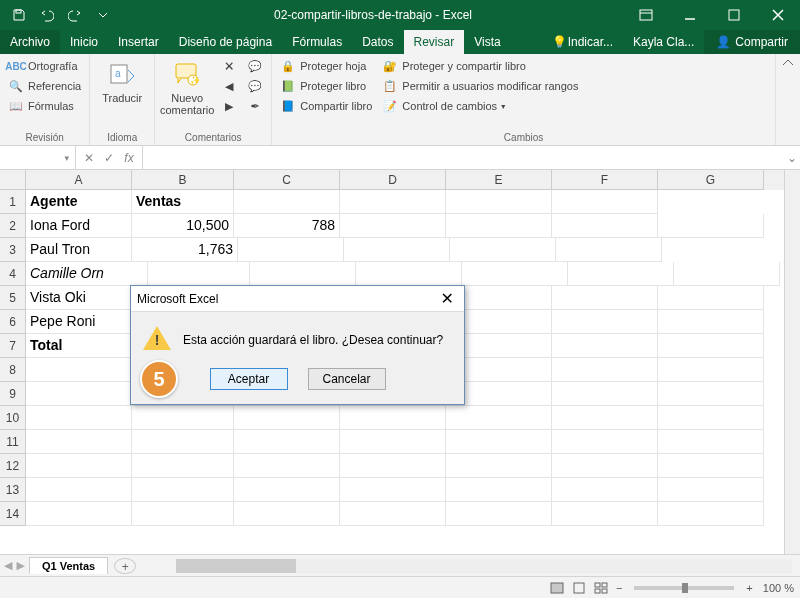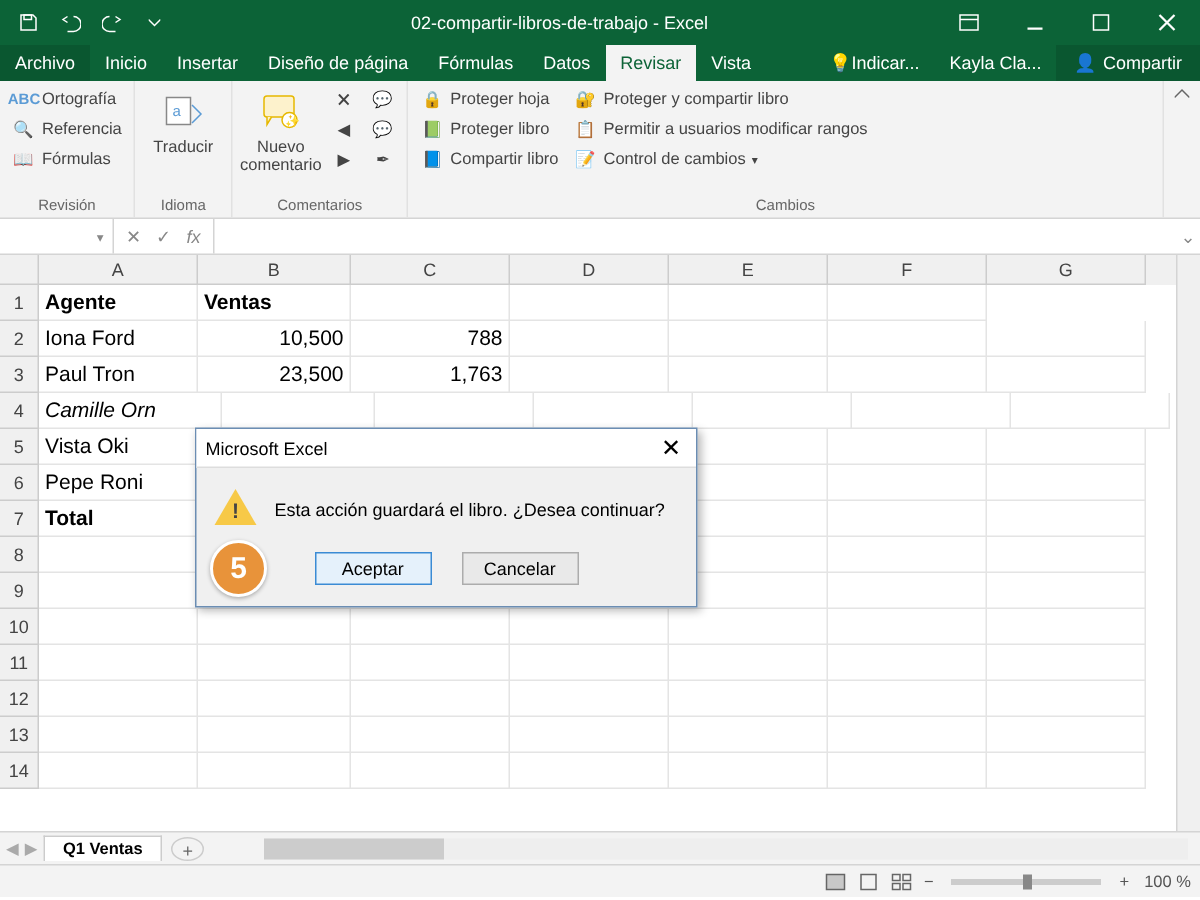--- a/index.html
+++ b/index.html
@@ -330,21 +330,20 @@
         <div class="cell " style="width: 106px;">Iona Ford</div>
         <div class="cell num" style="width: 102px;">10,500</div>
         <div class="cell num" style="width: 106px;">788</div>
         <div class="cell " style="width: 106px;"></div>
         <div class="cell " style="width: 106px;"></div>
         <div class="cell " style="width: 106px;"></div>
         <div class="cell " style="width: 106px;"></div>
       </div>
       <div class="row">
         <div class="cell " style="width: 106px;">Paul Tron</div>
-        <div class="cell num" style="width: 102px;">23,500</div>
         <div class="cell num" style="width: 106px;">1,763</div>
         <div class="cell " style="width: 106px;"></div>
         <div class="cell " style="width: 106px;"></div>
         <div class="cell " style="width: 106px;"></div>
         <div class="cell " style="width: 106px;"></div>
       </div>
       <div class="row">
         <div class="cell " style="width: 122px; font-style: italic;">Camille  Orn</div>
         <div class="cell num" style="width: 102px;"></div>
         <div class="cell num" style="width: 106px;"></div>

